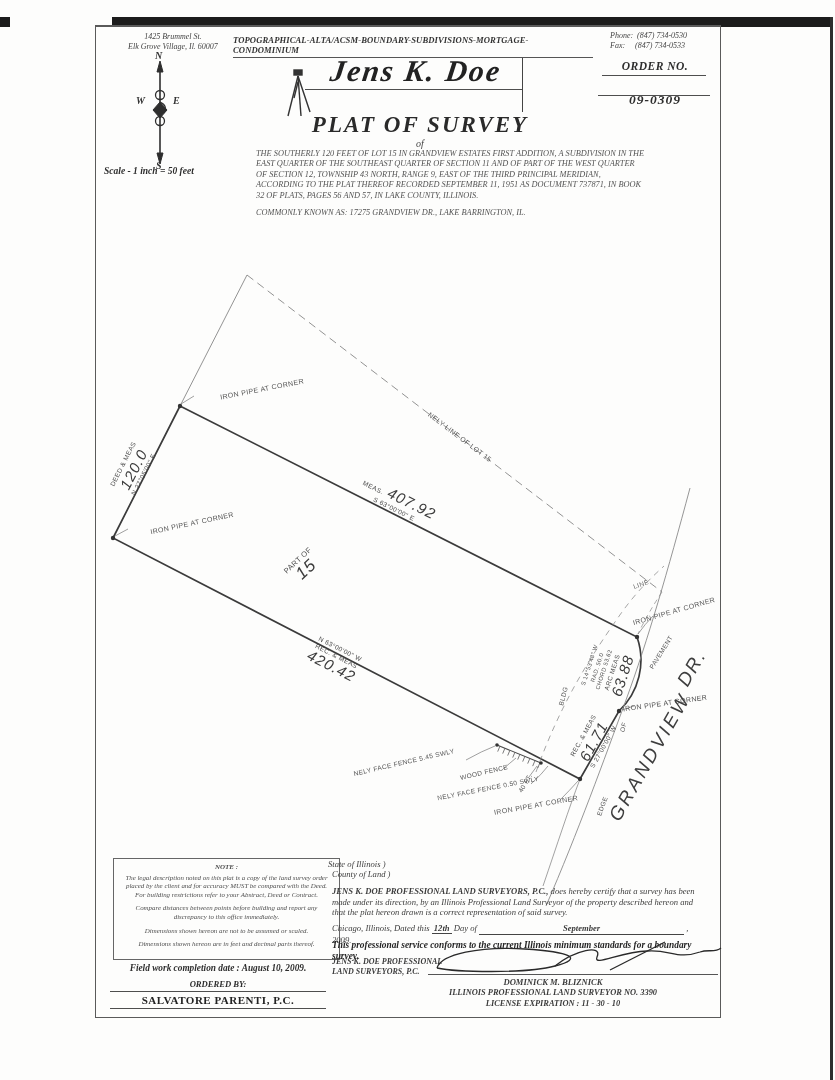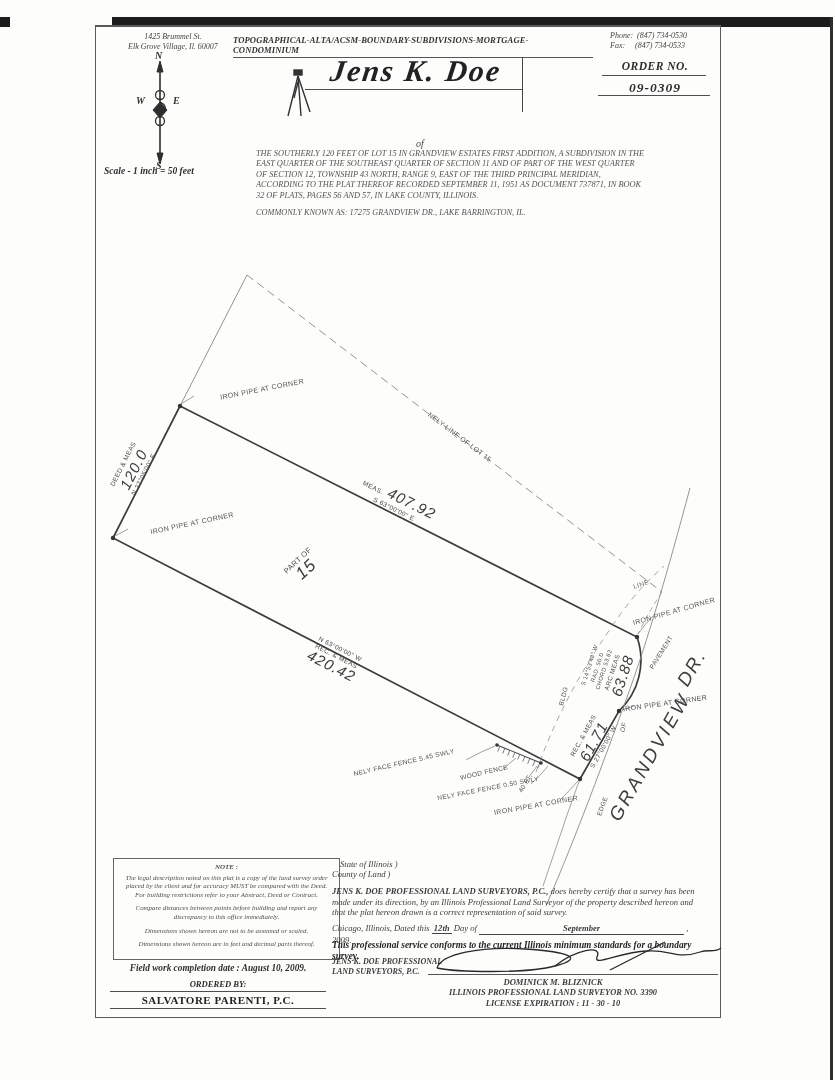--- a/index.html
+++ b/index.html
@@ -46,38 +46,39 @@
   <div class="abs it b" style="left:233px;top:35px;width:360px;font-size:8.6px;color:#333;border-bottom:1px solid #555;padding-bottom:2px;letter-spacing:.1px;">TOPOGRAPHICAL-ALTA/ACSM-BOUNDARY-SUBDIVISIONS-MORTGAGE-CONDOMINIUM</div>
 
   <div class="abs it" style="left:610px;top:31px;font-size:8px;line-height:10px;color:#444;">
     <div><span>Phone:</span>&nbsp;&nbsp;<span>(847) 734-0530</span></div>
     <div><span>Fax:</span>&nbsp;&nbsp;&nbsp;&nbsp;&nbsp;<span>(847) 734-0533</span></div>
   </div>
 
   <div class="abs ctr" style="left:600px;top:60px;width:110px;">
     <div class="it b" style="font-size:11.5px;letter-spacing:.5px;color:#2e2e2e;">ORDER NO.</div>
     <div class="rule" style="left:2px;top:15px;width:104px;"></div>
-    <div class="it b" style="margin-top:8px;font-size:13.5px;letter-spacing:1px;color:#2e2e2e;">09-0309</div>
+    <div class="it b" style="margin-top:20px;font-size:13.5px;letter-spacing:1px;color:#2e2e2e;">09-0309</div>
     <div class="rule" style="left:-2px;top:35px;width:112px;"></div>
   </div>
 
   <div class="abs it b" style="left:310px;top:54px;width:212px;font-size:30px;letter-spacing:2px;color:#222;text-align:center;transform:skewX(-8deg);">Jens  K.  Doe</div>
   <div class="rule" style="left:305px;top:89px;width:217px;"></div>
   <div class="abs" style="left:522px;top:58px;width:1px;height:54px;background:#444;"></div>
 
   <svg class="abs" style="left:281px;top:68px;" width="34" height="52" viewBox="0 0 34 52">
     <g stroke="#333" stroke-width="1.4" fill="none">
       <line x1="17" y1="8" x2="7" y2="48"></line>
       <line x1="17" y1="8" x2="20" y2="48"></line>
       <line x1="17" y1="8" x2="29" y2="44"></line>
       <line x1="17" y1="14" x2="13" y2="30"></line>
       <rect x="13" y="2" width="8" height="5" fill="#333"></rect>
     </g>
   </svg>
 
+  <div class="abs it b" style="left:255px;top:112px;width:330px;font-size:23px;letter-spacing:2px;color:#2a2a2a;text-align:center;">PLAT OF SURVEY</div>
   <div class="abs it" style="left:255px;top:138px;width:330px;font-size:10px;text-align:center;color:#444;">of</div>
 
   <div class="abs it" style="left:256px;top:149px;width:390px;font-size:8.3px;line-height:10.4px;color:#545454;">THE SOUTHERLY 120 FEET OF LOT 15 IN GRANDVIEW ESTATES FIRST ADDITION, A SUBDIVISION IN THE EAST QUARTER OF THE SOUTHEAST QUARTER OF SECTION 11 AND OF PART OF THE WEST QUARTER OF SECTION 12, TOWNSHIP 43 NORTH, RANGE 9, EAST OF THE THIRD PRINCIPAL MERIDIAN, ACCORDING TO THE PLAT THEREOF RECORDED SEPTEMBER 11, 1951 AS DOCUMENT 737871, IN BOOK 32 OF PLATS, PAGES 56 AND 57, IN LAKE COUNTY, ILLINOIS.</div>
   <div class="abs it" style="left:256px;top:208px;width:390px;font-size:8.3px;color:#545454;">COMMONLY KNOWN AS: 17275 GRANDVIEW DR., LAKE BARRINGTON, IL.</div>
 
   <svg class="abs" style="left:130px;top:55px;" width="60" height="115" viewBox="0 0 60 115">
     <g stroke="#2e2e2e" fill="#2e2e2e">
       <line x1="30" y1="12" x2="30" y2="103" stroke-width="1.6"></line>
       <path d="M30 6 L27 17 L33 17 Z"></path>
       <path d="M30 109 L27 98 L33 98 Z"></path>
@@ -197,21 +198,21 @@
     <div style="margin-top:5px;">Compare distances between points before building and report any discrepancy to this office immediately.</div>
     <div style="margin-top:5px;">Dimensions shown hereon are not to be assumed or scaled.</div>
     <div style="margin-top:5px;">Dimensions shown hereon are in feet and decimal parts thereof.</div>
   </div>
   <div class="abs it b ctr" style="left:113px;top:963px;width:210px;font-size:9.3px;color:#2e2e2e;">Field work completion date : August 10, 2009.</div>
   <div class="abs it b ctr" style="left:113px;top:979px;width:210px;font-size:8.6px;color:#2e2e2e;">ORDERED BY:</div>
   <div class="rule" style="left:110px;top:991px;width:216px;"></div>
   <div class="abs b ctr" style="left:110px;top:994px;width:216px;font-size:11px;letter-spacing:.5px;color:#232323;">SALVATORE  PARENTI,  P.C.</div>
   <div class="rule" style="left:110px;top:1008px;width:216px;"></div>
 
-  <div class="abs cert" style="left:340px;top:859px;">State of Illinois )</div>
+  <div class="abs cert" style="left:328px;top:859px;">State of Illinois )</div>
   <div class="abs cert" style="left:332px;top:869px;">County of Land )</div>
 
   <div class="abs cert" style="left:332px;top:886px;width:372px;">
     <span class="b">JENS K.  DOE PROFESSIONAL LAND SURVEYORS, P.C.,</span>
     <span>does hereby certify that a survey has been made under its direction, by an Illinois Professional Land Surveyor of the property described hereon and that the plat hereon drawn is a correct representation of said survey.</span>
   </div>
 
   <div class="abs cert" style="left:332px;top:923px;width:372px;">
     <span>Chicago, Illinois, Dated this</span>
     <span class="b" style="border-bottom:1px solid #444;padding:0 2px;">12th</span>

